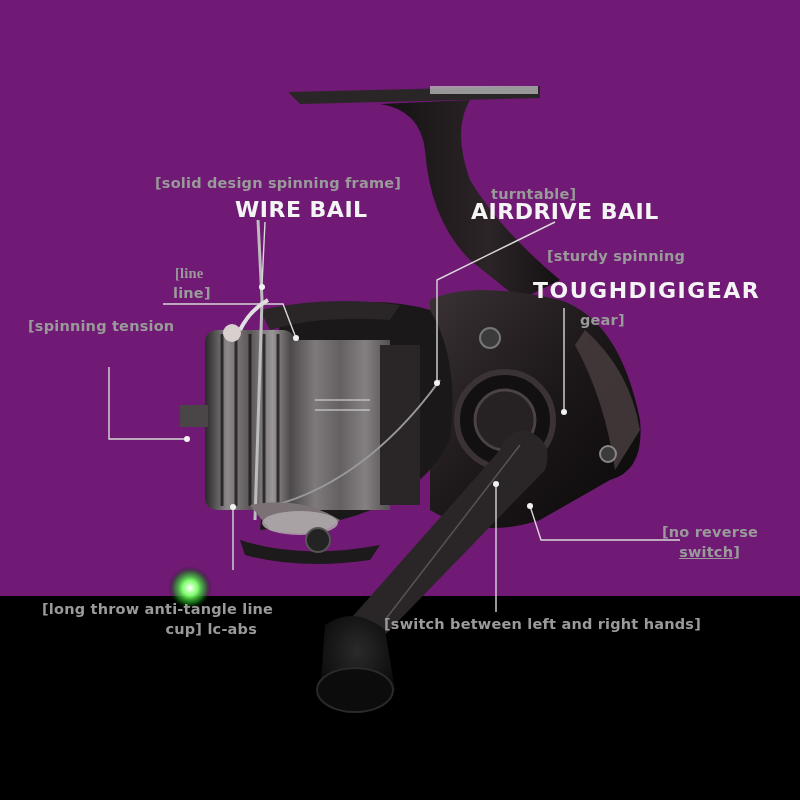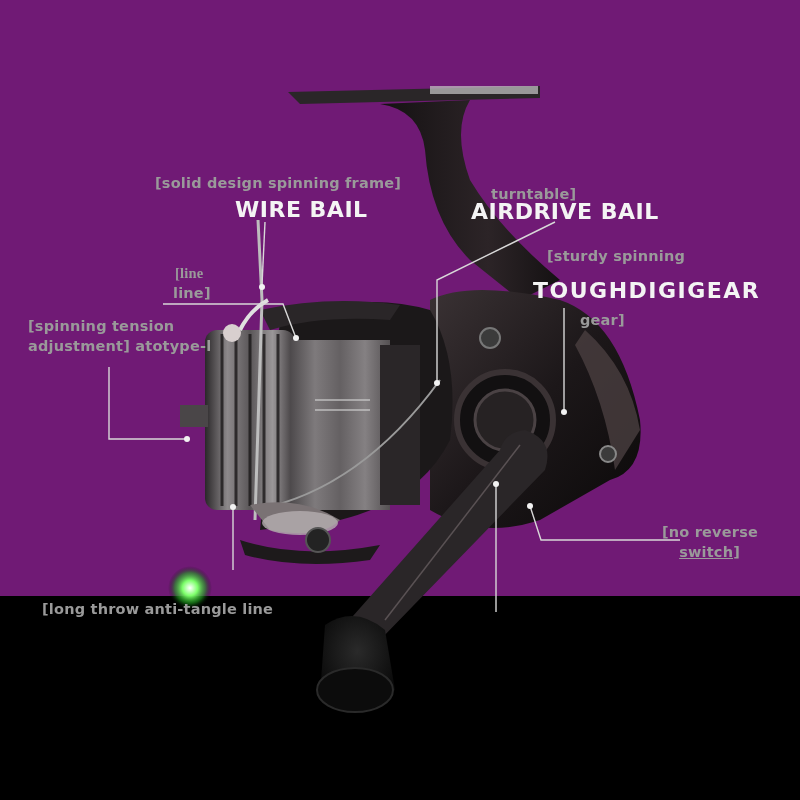--- a/index.html
+++ b/index.html
@@ -133,21 +133,22 @@
   <div class="title" style="left:471px; top:199px;">AIRDRIVE BAIL</div>
 
   <div class="sub" style="left:547px; top:247px;">[sturdy spinning</div>
   <div class="sub" style="left:580px; top:265px;margin-top:46px;">gear]</div>
   <div class="title" style="left:533px; top:278px; letter-spacing:1.5px;">TOUGHDIGIGEAR</div>
 
   <div class="sub" style="left:175px; top:264px;font-family:Liberation Serif, serif;">[line</div>
   <div class="sub" style="left:173px; top:284px;">line]</div>
 
   <div class="sub" style="left:28px; top:317px;">[spinning tension</div>
-  <div class="sub" style="left:28px; top:337px;">adjustment] atotype-l</div>
 
   <div class="sub right" style="left:650px; top:523px; width:108px;text-align:right;">[no reverse</div>
   <div class="sub right" style="left:650px; top:543px; width:90px;text-decoration:underline;">switch]</div>
 
   <div class="sub" style="left:42px; top:600px;">[long throw anti-tangle line</div>
+  <div class="sub right" style="left:42px; top:620px; width:215px;">cup] lc-abs</div>
 
+  <div class="sub" style="left:384px; top:615px;">[switch between left and right hands]</div>
 
 </div>
 
 </body></html>

